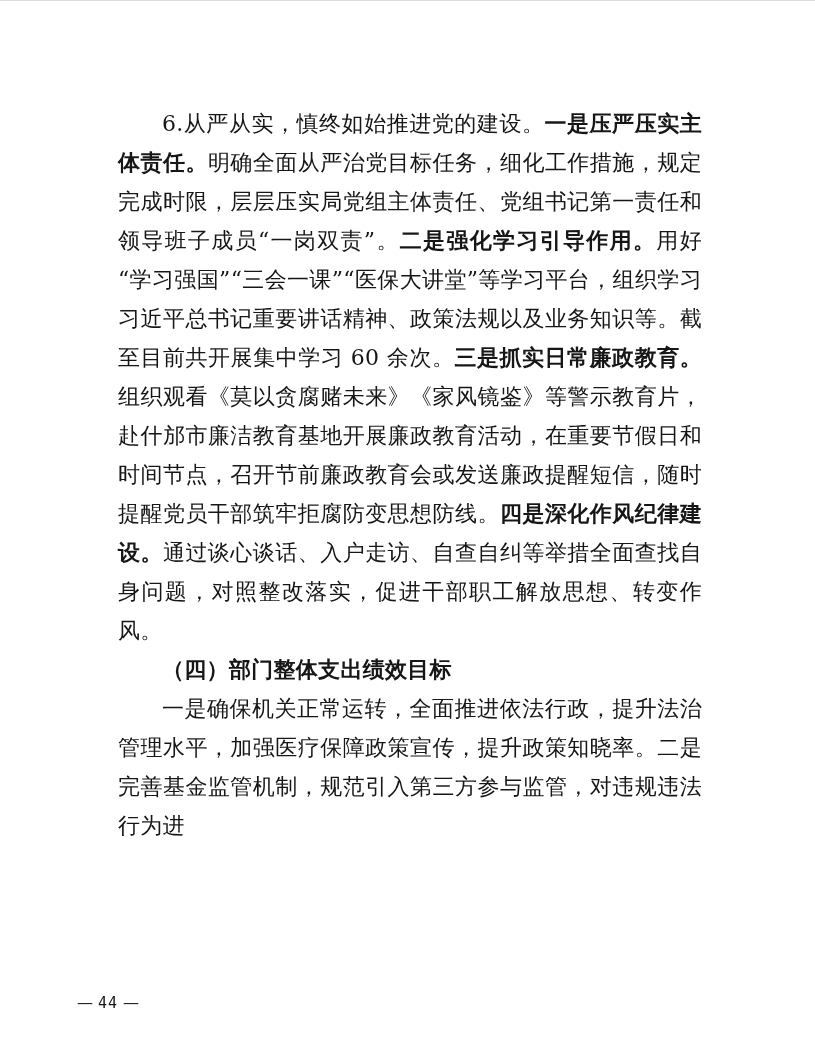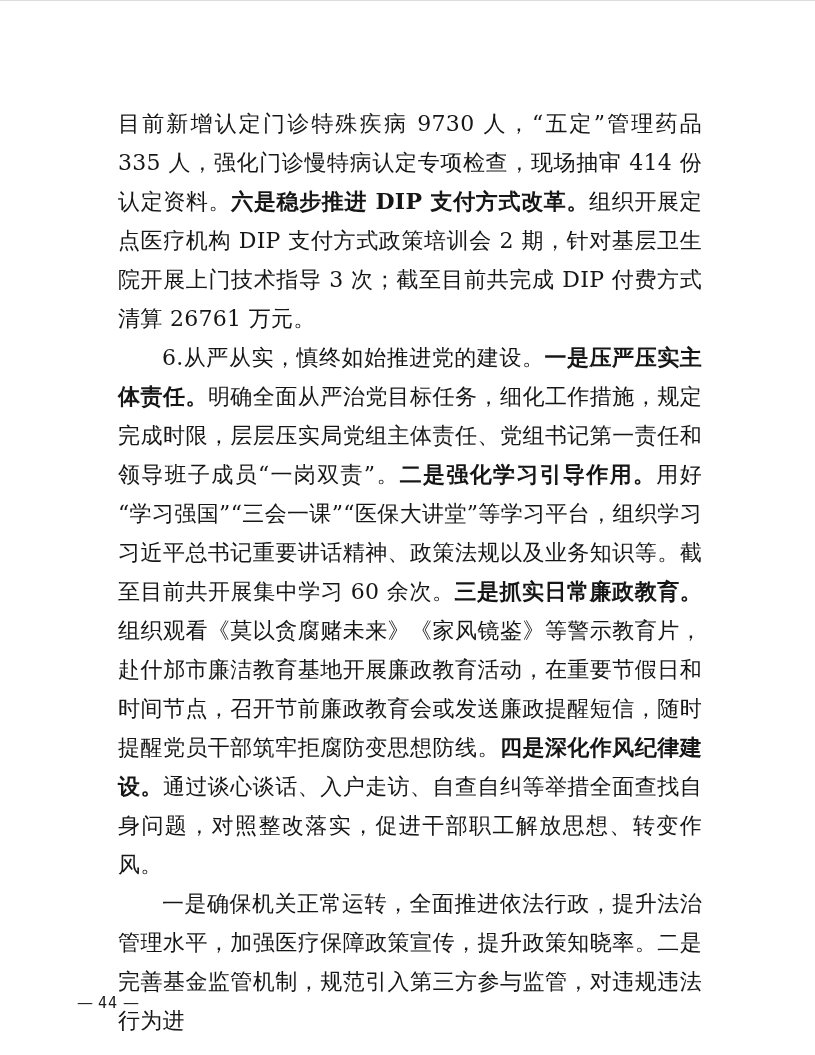--- a/index.html
+++ b/index.html
@@ -56,24 +56,24 @@
     letter-spacing: 1px;
   }
 </style>
 </head>
 <body>
 
 <div class="page">
 
   <div class="content">
 
-    <p class="para"><span class="run">目前新增认定门诊特殊疾病 9730 人，“五定”管理药品 335 人，强化门诊慢特病认定专项检查，现场抽审 414 份认定资料。</span><span class="run-bold">六是稳步推进 DIP 支付方式改革。</span><span class="run">组织开展定点医疗机构 DIP 支付方式政策培训会 2 期，针对基层卫生院开展上门技术指导 3 次；截至目前共完成 DIP 付费方式清算 26761 万元。</span></p>
 
     <p class="para indent"><span class="run">6.从严从实，慎终如始推进党的建设。</span><span class="run-bold">一是压严压实主体责任。</span><span class="run">明确全面从严治党目标任务，细化工作措施，规定完成时限，层层压实局党组主体责任、党组书记第一责任和领导班子成员“一岗双责”。</span><span class="run-bold">二是强化学习引导作用。</span><span class="run">用好“学习强国”“三会一课”“医保大讲堂”等学习平台，组织学习习近平总书记重要讲话精神、政策法规以及业务知识等。截至目前共开展集中学习 60 余次。</span><span class="run-bold">三是抓实日常廉政教育。</span><span class="run">组织观看《莫以贪腐赌未来》《家风镜鉴》等警示教育片，赴什邡市廉洁教育基地开展廉政教育活动，在重要节假日和时间节点，召开节前廉政教育会或发送廉政提醒短信，随时提醒党员干部筑牢拒腐防变思想防线。</span><span class="run-bold">四是深化作风纪律建设。</span><span class="run">通过谈心谈话、入户走访、自查自纠等举措全面查找自身问题，对照整改落实，促进干部职工解放思想、转变作风。</span></p>
 
+    <p class="para indent"><span class="heading-text">（四）部门整体支出绩效目标</span></p>
 
     <p class="para indent"><span class="run">一是确保机关正常运转，全面推进依法行政，提升法治管理水平，加强医疗保障政策宣传，提升政策知晓率。二是完善基金监管机制，规范引入第三方参与监管，对违规违法行为进</span></p>
 
   </div>
 
   <div class="footer">
     <span>—</span>
     <span class="page-num">44</span>
     <span>—</span>
   </div>

